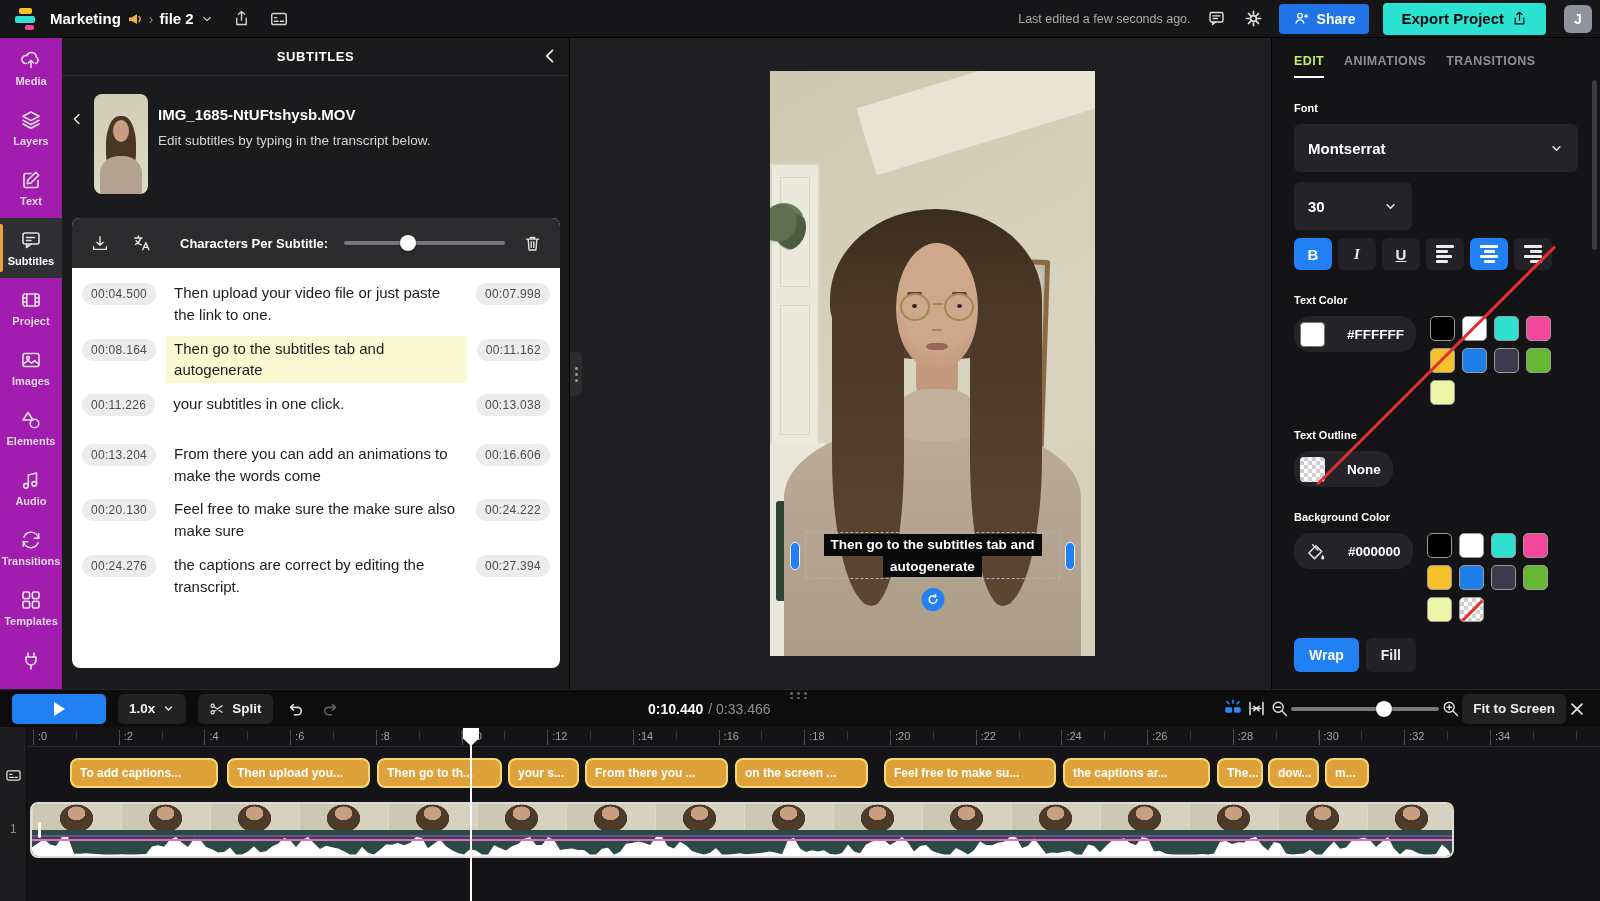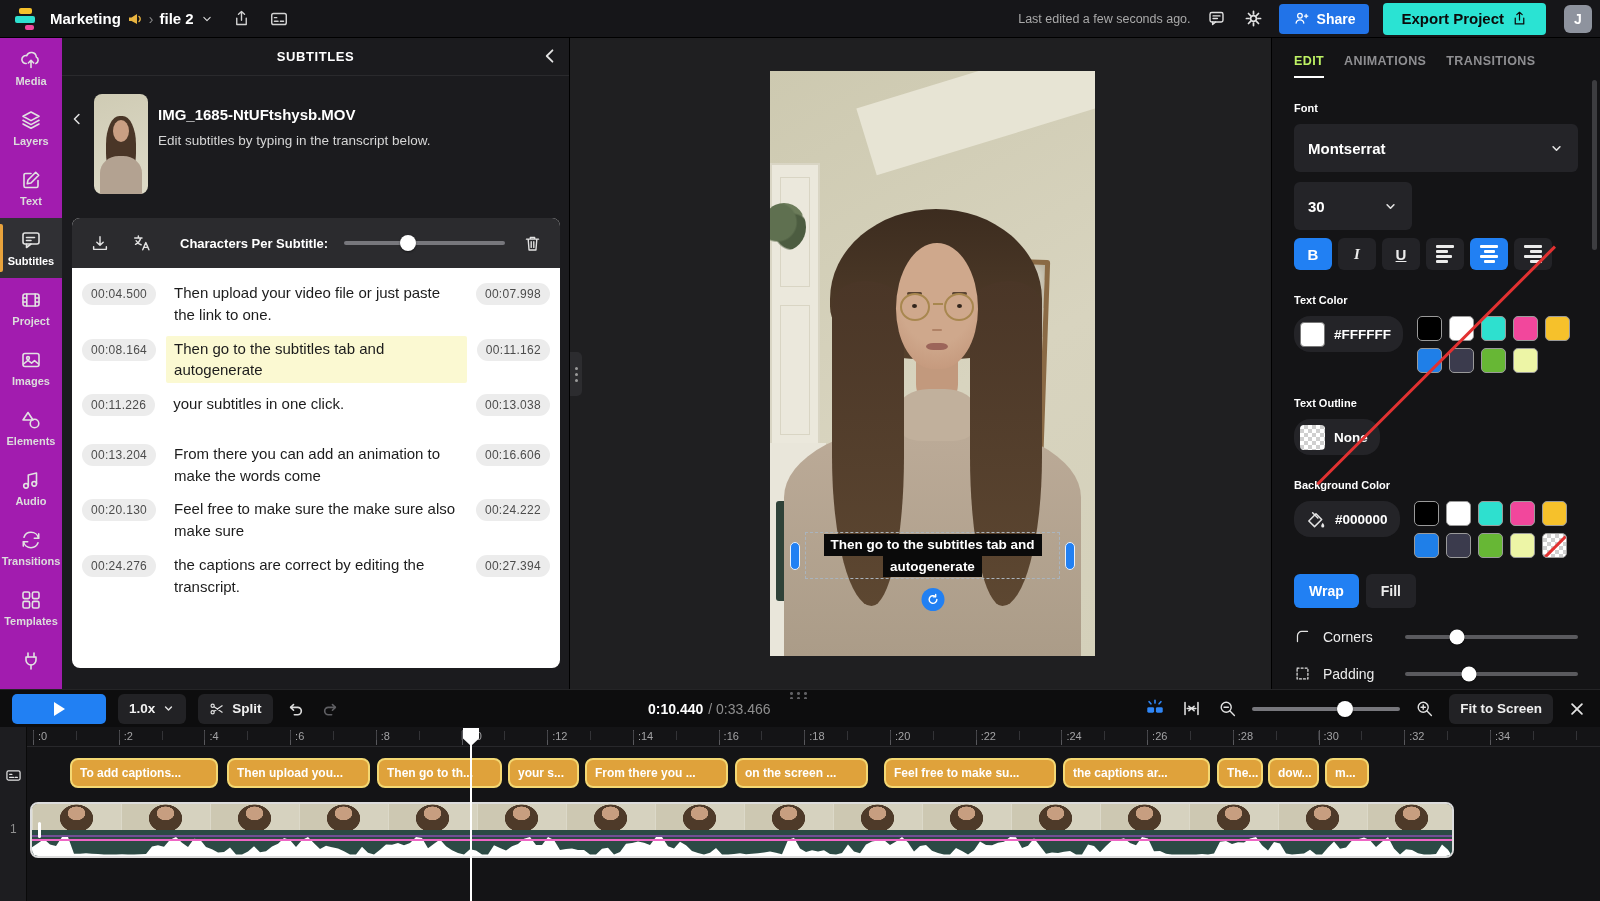--- a/index.html
+++ b/index.html
@@ -125,21 +125,21 @@
   .fmt-row{display:flex;gap:6px;margin-top:8px;}
   .fmt-btn{width:38px;height:32px;border-radius:6px;background:#232327;display:flex;
     align-items:center;justify-content:center;cursor:pointer;color:#ececec;font-size:15px;}
   .fmt-btn.on{background:#2180f3;color:#fff;}
   .bars{display:flex;flex-direction:column;gap:2.5px;width:18px;}
   .bars i{height:2.5px;background:currentColor;border-radius:1px;display:block;}
   .bars.l i:nth-child(2){width:12px;} .bars.l i:nth-child(3){width:16px;}
   .bars.c{align-items:center;} .bars.c i{width:18px;} .bars.c i:nth-child(2){width:11px;}
   .bars.r{align-items:flex-end;} .bars.r i{width:18px;} .bars.r i:nth-child(2){width:12px;}
   .color-row{display:flex;margin-top:10px;gap:14px;align-items:flex-start;}
-  .chip{background:#242428;border-radius:16px;height:36px;display:flex;align-items:center;gap:9px;
+  .chip{background:#242428;border-radius:16px;height:36px;display:flex;align-items:center;gap:22px;
     padding:0 12px 0 6px;cursor:pointer;flex:none;}
   .chip .sw{width:25px;height:25px;border-radius:4px;}
   .chip b{font-size:13.5px;color:#fff;}
   .palette{display:flex;flex-wrap:wrap;gap:7px;width:195px;}
   .swatch{width:25px;height:25px;border-radius:5px;border:1px solid #9a9a9a;cursor:pointer;position:relative;overflow:hidden;}
   .checker{background-image:conic-gradient(#cfcfcf 0 25%,#fff 0 50%,#cfcfcf 0 75%,#fff 0);background-size:8px 8px;background-color:#fff;}
   .slash::after{content:"";position:absolute;left:-4px;right:-4px;top:50%;height:2.5px;background:#e23131;transform:rotate(-45deg);}
   .none-chip{margin-top:10px;width:auto;display:inline-flex;}
   .wrapfill{display:flex;gap:7px;margin-top:16px;}
   .wf-btn{border-radius:6px;height:34px;padding:0 15px;display:flex;align-items:center;font-weight:700;
@@ -158,21 +158,21 @@
   .tp-dots{position:absolute;left:788px;top:1px;width:22px;height:8px;
     background-image:radial-gradient(circle,#5f5f63 1.3px,transparent 1.6px);background-size:7px 5px;cursor:row-resize;}
   .play-btn{width:94px;height:30px;border-radius:5px;background:#2180f3;display:flex;align-items:center;justify-content:center;cursor:pointer;}
   .play-tri{width:0;height:0;border-left:11px solid #fff;border-top:7px solid transparent;border-bottom:7px solid transparent;}
   .tp-btn{background:#222225;border-radius:6px;height:30px;display:flex;align-items:center;gap:7px;
     padding:0 11px;font-size:13.5px;font-weight:700;color:#f0f0f0;cursor:pointer;}
   .tp-ico{cursor:pointer;padding:2px;}
   .time{position:absolute;left:648px;top:0;height:38px;display:flex;align-items:center;font-size:14px;}
   .time b{color:#fff;font-weight:700;}
   .time span{color:#8f8f8f;margin-left:5px;font-weight:400;}
-  .tp-right{margin-left:auto;display:flex;align-items:center;gap:13px;justify-content:center;}
+  .tp-right{margin-left:auto;display:flex;align-items:center;justify-content:center;}
   .zoom-slider{width:148px;}
 
   
   #timeline{position:absolute;left:0;top:727px;width:1600px;height:174px;background:#141416;}
   #gutter{position:absolute;left:0;top:0;width:27px;height:174px;background:#1d1d20;border-right:1px solid #0a0a0a;}
   .gut-ico{position:absolute;left:5px;top:40px;cursor:pointer;}
   .gut-num{position:absolute;left:10px;top:95px;color:#8f8f8f;font-size:12px;}
   #ruler{position:absolute;left:0;top:0;width:1600px;height:20px;border-bottom:1px solid #28282b;cursor:pointer;}
   #ruler::after{content:"";position:absolute;left:33px;right:0;top:4px;height:9px;
     background-image:repeating-linear-gradient(90deg,#3e3e42 0 1px,transparent 1px 42.85px);opacity:.75;}
@@ -417,21 +417,21 @@
           <div class="sub-text hl">Then go to the subtitles tab and autogenerate</div>
           <span class="pill">00:11.162</span>
         </div>
         <div class="sub-row">
           <span class="pill">00:11.226</span>
           <div class="sub-text">your subtitles in one click.</div>
           <span class="pill">00:13.038</span>
         </div>
         <div class="sub-row gap-top">
           <span class="pill">00:13.204</span>
-          <div class="sub-text">From there you can add an animation to make the words come</div>
+          <div class="sub-text">From there you can add an animations to make the words come</div>
           <span class="pill">00:16.606</span>
         </div>
         <div class="sub-row">
           <span class="pill">00:20.130</span>
           <div class="sub-text">Feel free to make sure the make sure also make sure</div>
           <span class="pill">00:24.222</span>
         </div>
         <div class="sub-row">
           <span class="pill">00:24.276</span>
           <div class="sub-text">the captions are correct by editing the transcript.</div>

